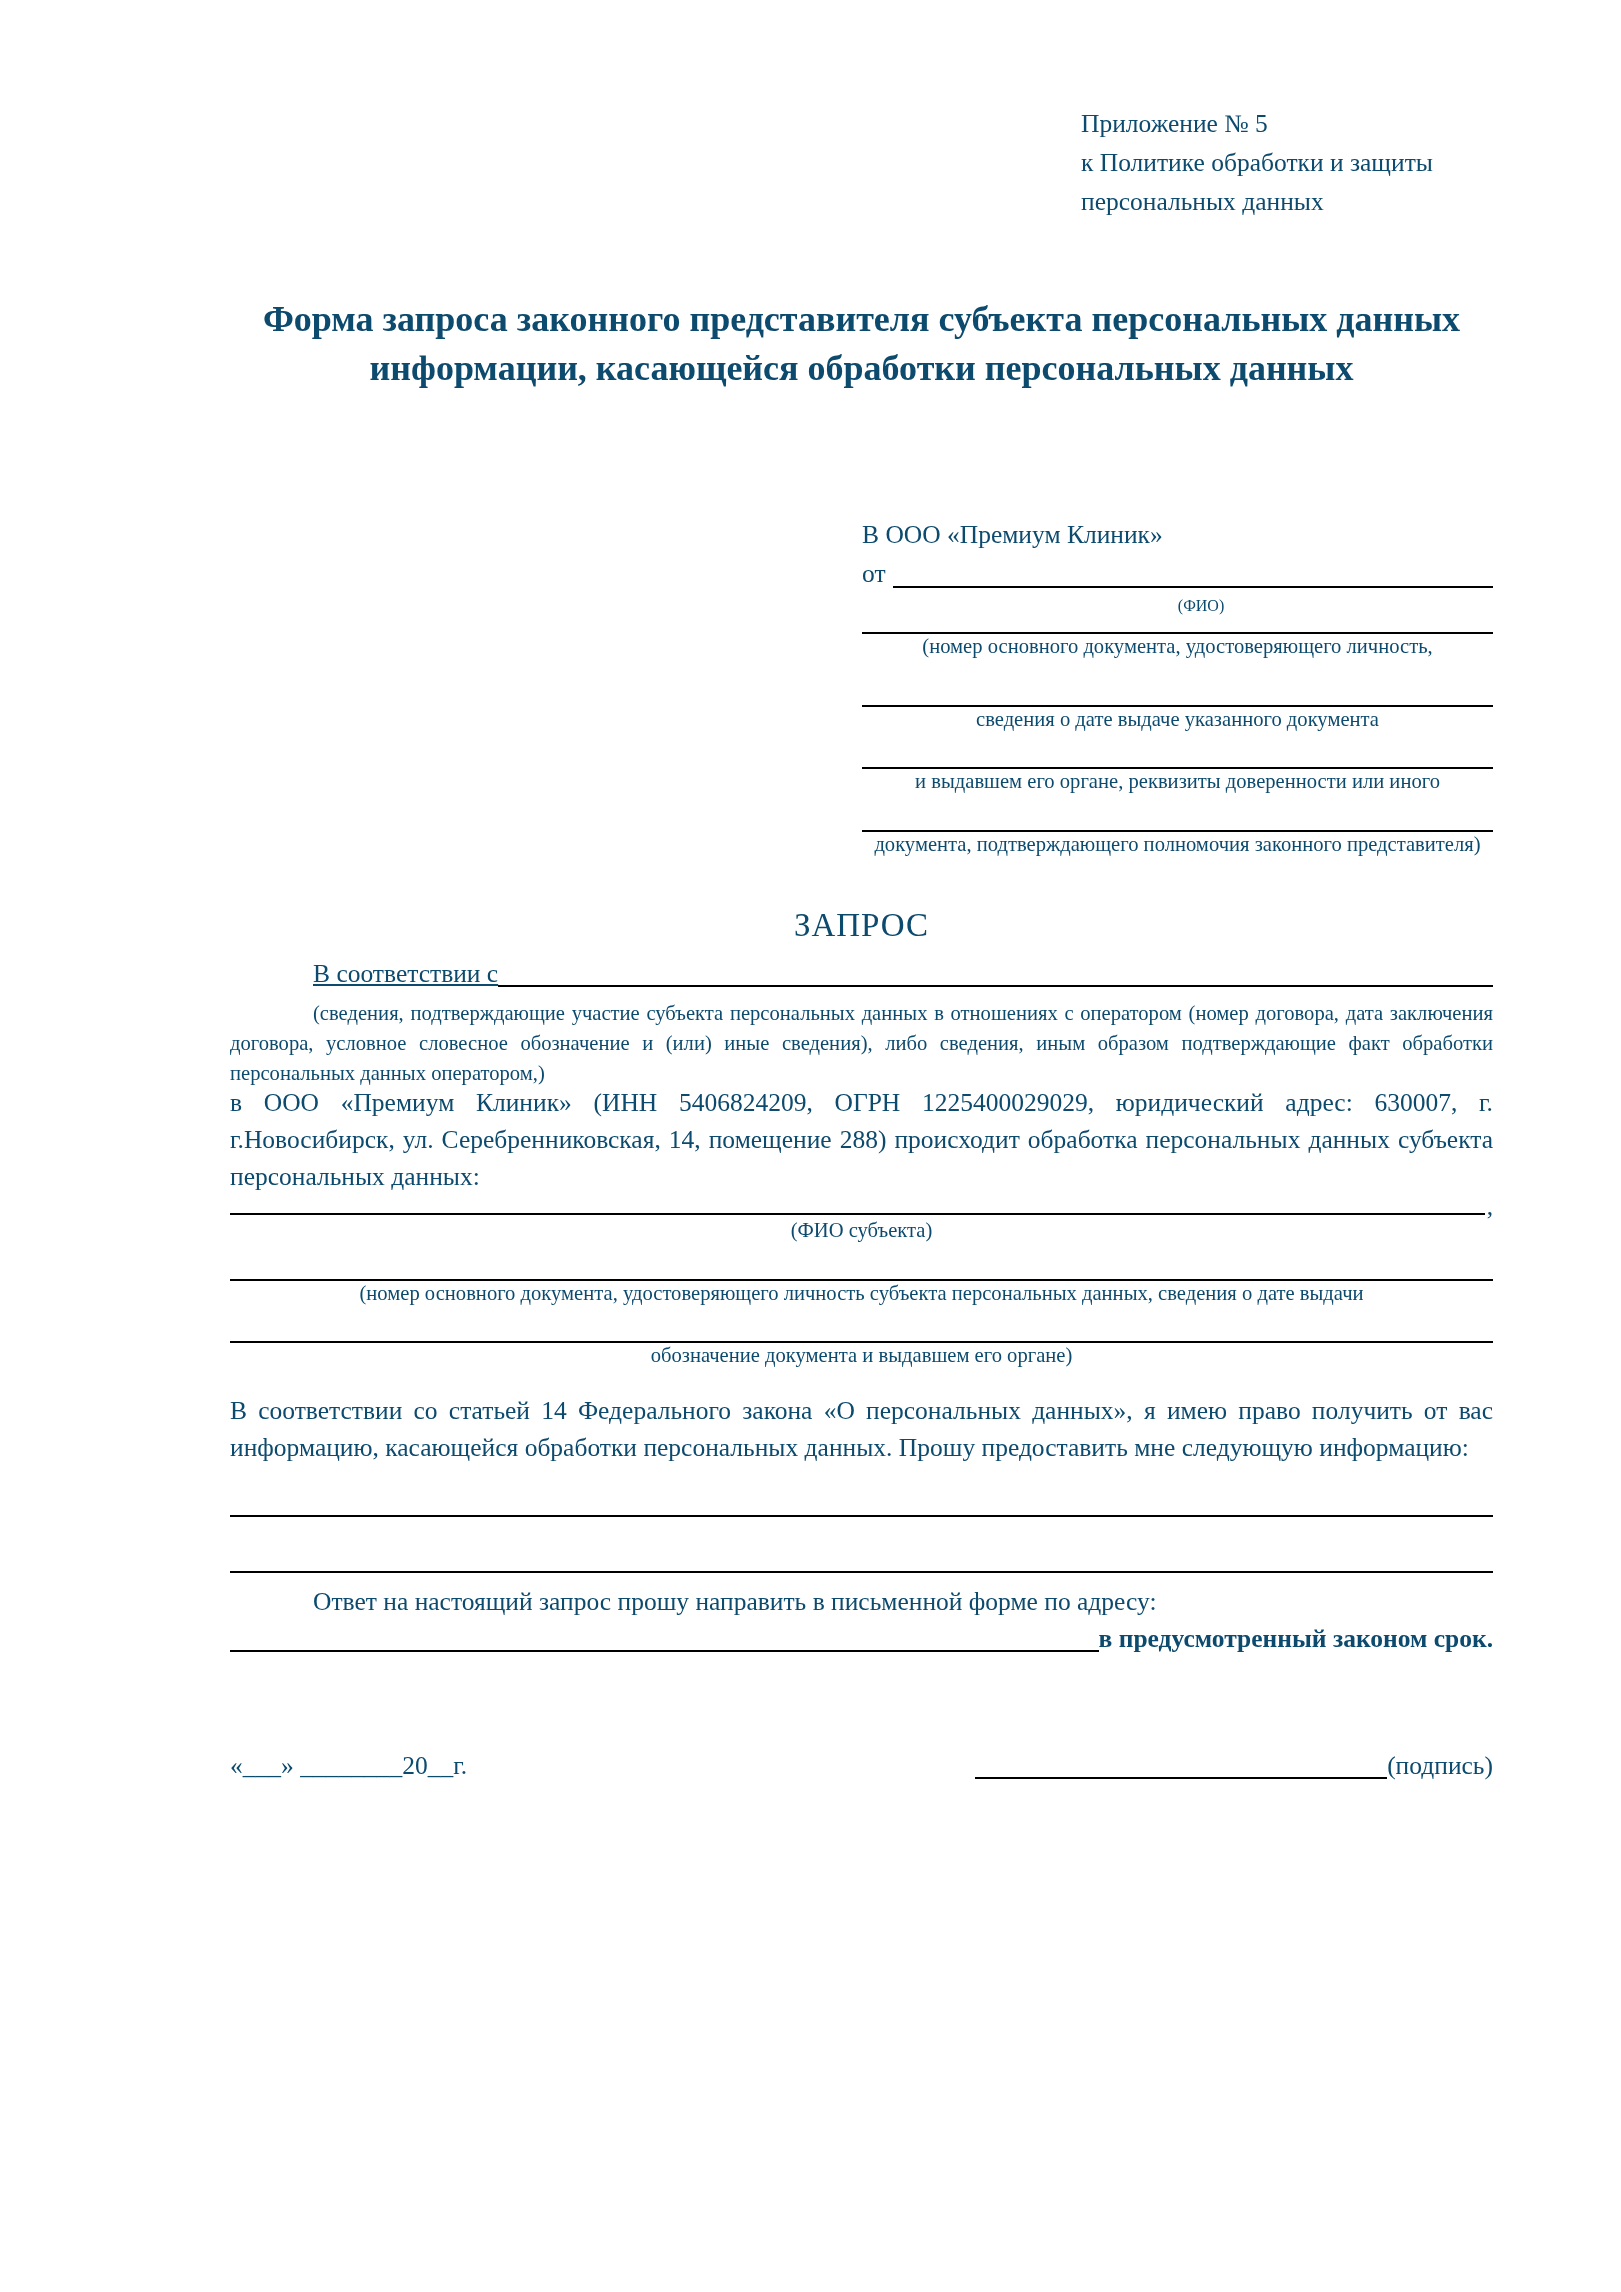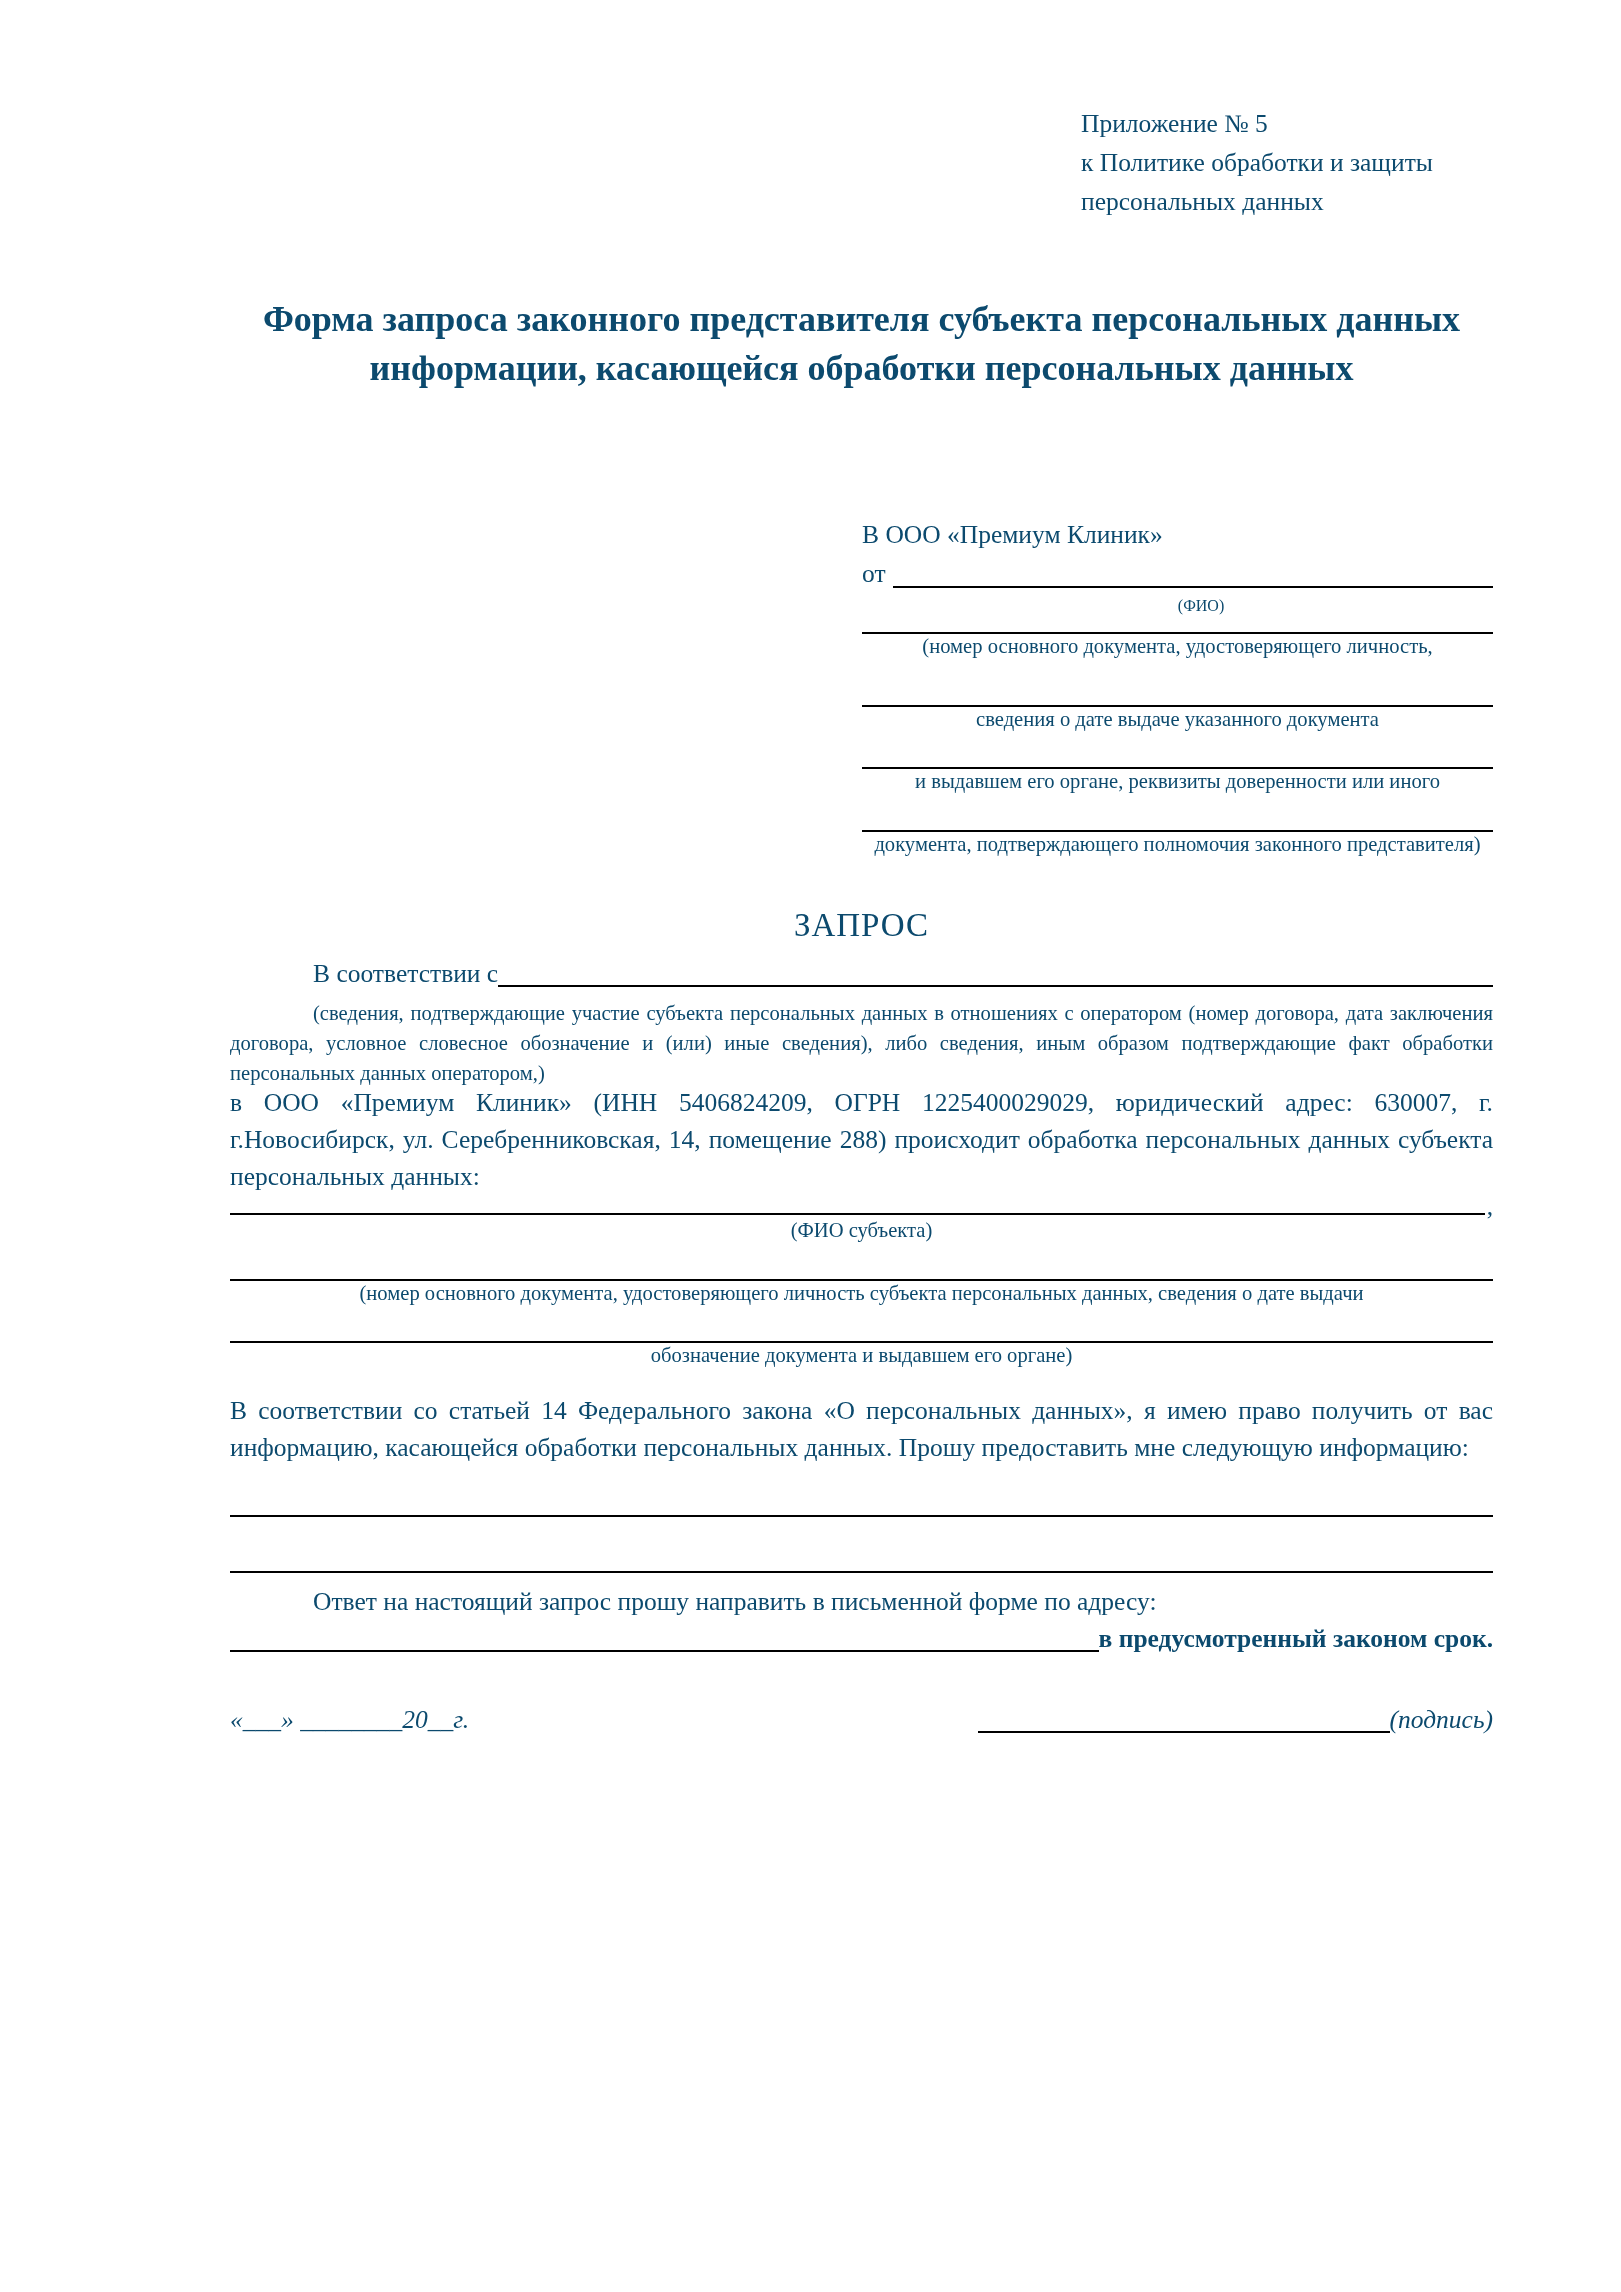--- a/index.html
+++ b/index.html
@@ -73,20 +73,21 @@
     font-size: 33px;
     line-height: 39px;
     letter-spacing: 1px;
   }
   .opening-row {
     margin-top: 9.8px;
     display: flex;
     align-items: flex-end;
     font-size: 25.5px;
     line-height: 37px;
+    text-decoration: underline;
   }
   .opening-row .lead { margin-left: 83px; white-space: nowrap; }
   .note {
     margin-top: 5.9px;
     font-size: 20.6px;
     line-height: 30px;
     text-align: justify;
     text-indent: 83px;
   }
   .para {
@@ -111,26 +112,25 @@
   .reply-row {
     display: flex;
     align-items: flex-end;
     font-size: 25.5px;
     line-height: 37px;
     font-weight: bold;
   }
   .reply-row .tail { white-space: nowrap; }
   
   .sig-row {
-    margin-top: 44px;
-    display: flex;
-    align-items: flex-end;
-    font-size: 25.5px;
-    line-height: 37px;
-    font-style: italic;
+    margin-top: 90px;
+    display: flex;
+    align-items: flex-end;
+    font-size: 25.5px;
+    line-height: 37px;
   }
   .sig-left { white-space: nowrap; }
   .spacer { flex: 1; }
   .sig-line {
     width: 412px;
     border-bottom: 2px solid #000;
     margin-bottom: 4.9px;
   }
   .sig-cap { white-space: nowrap; }
 </style>

